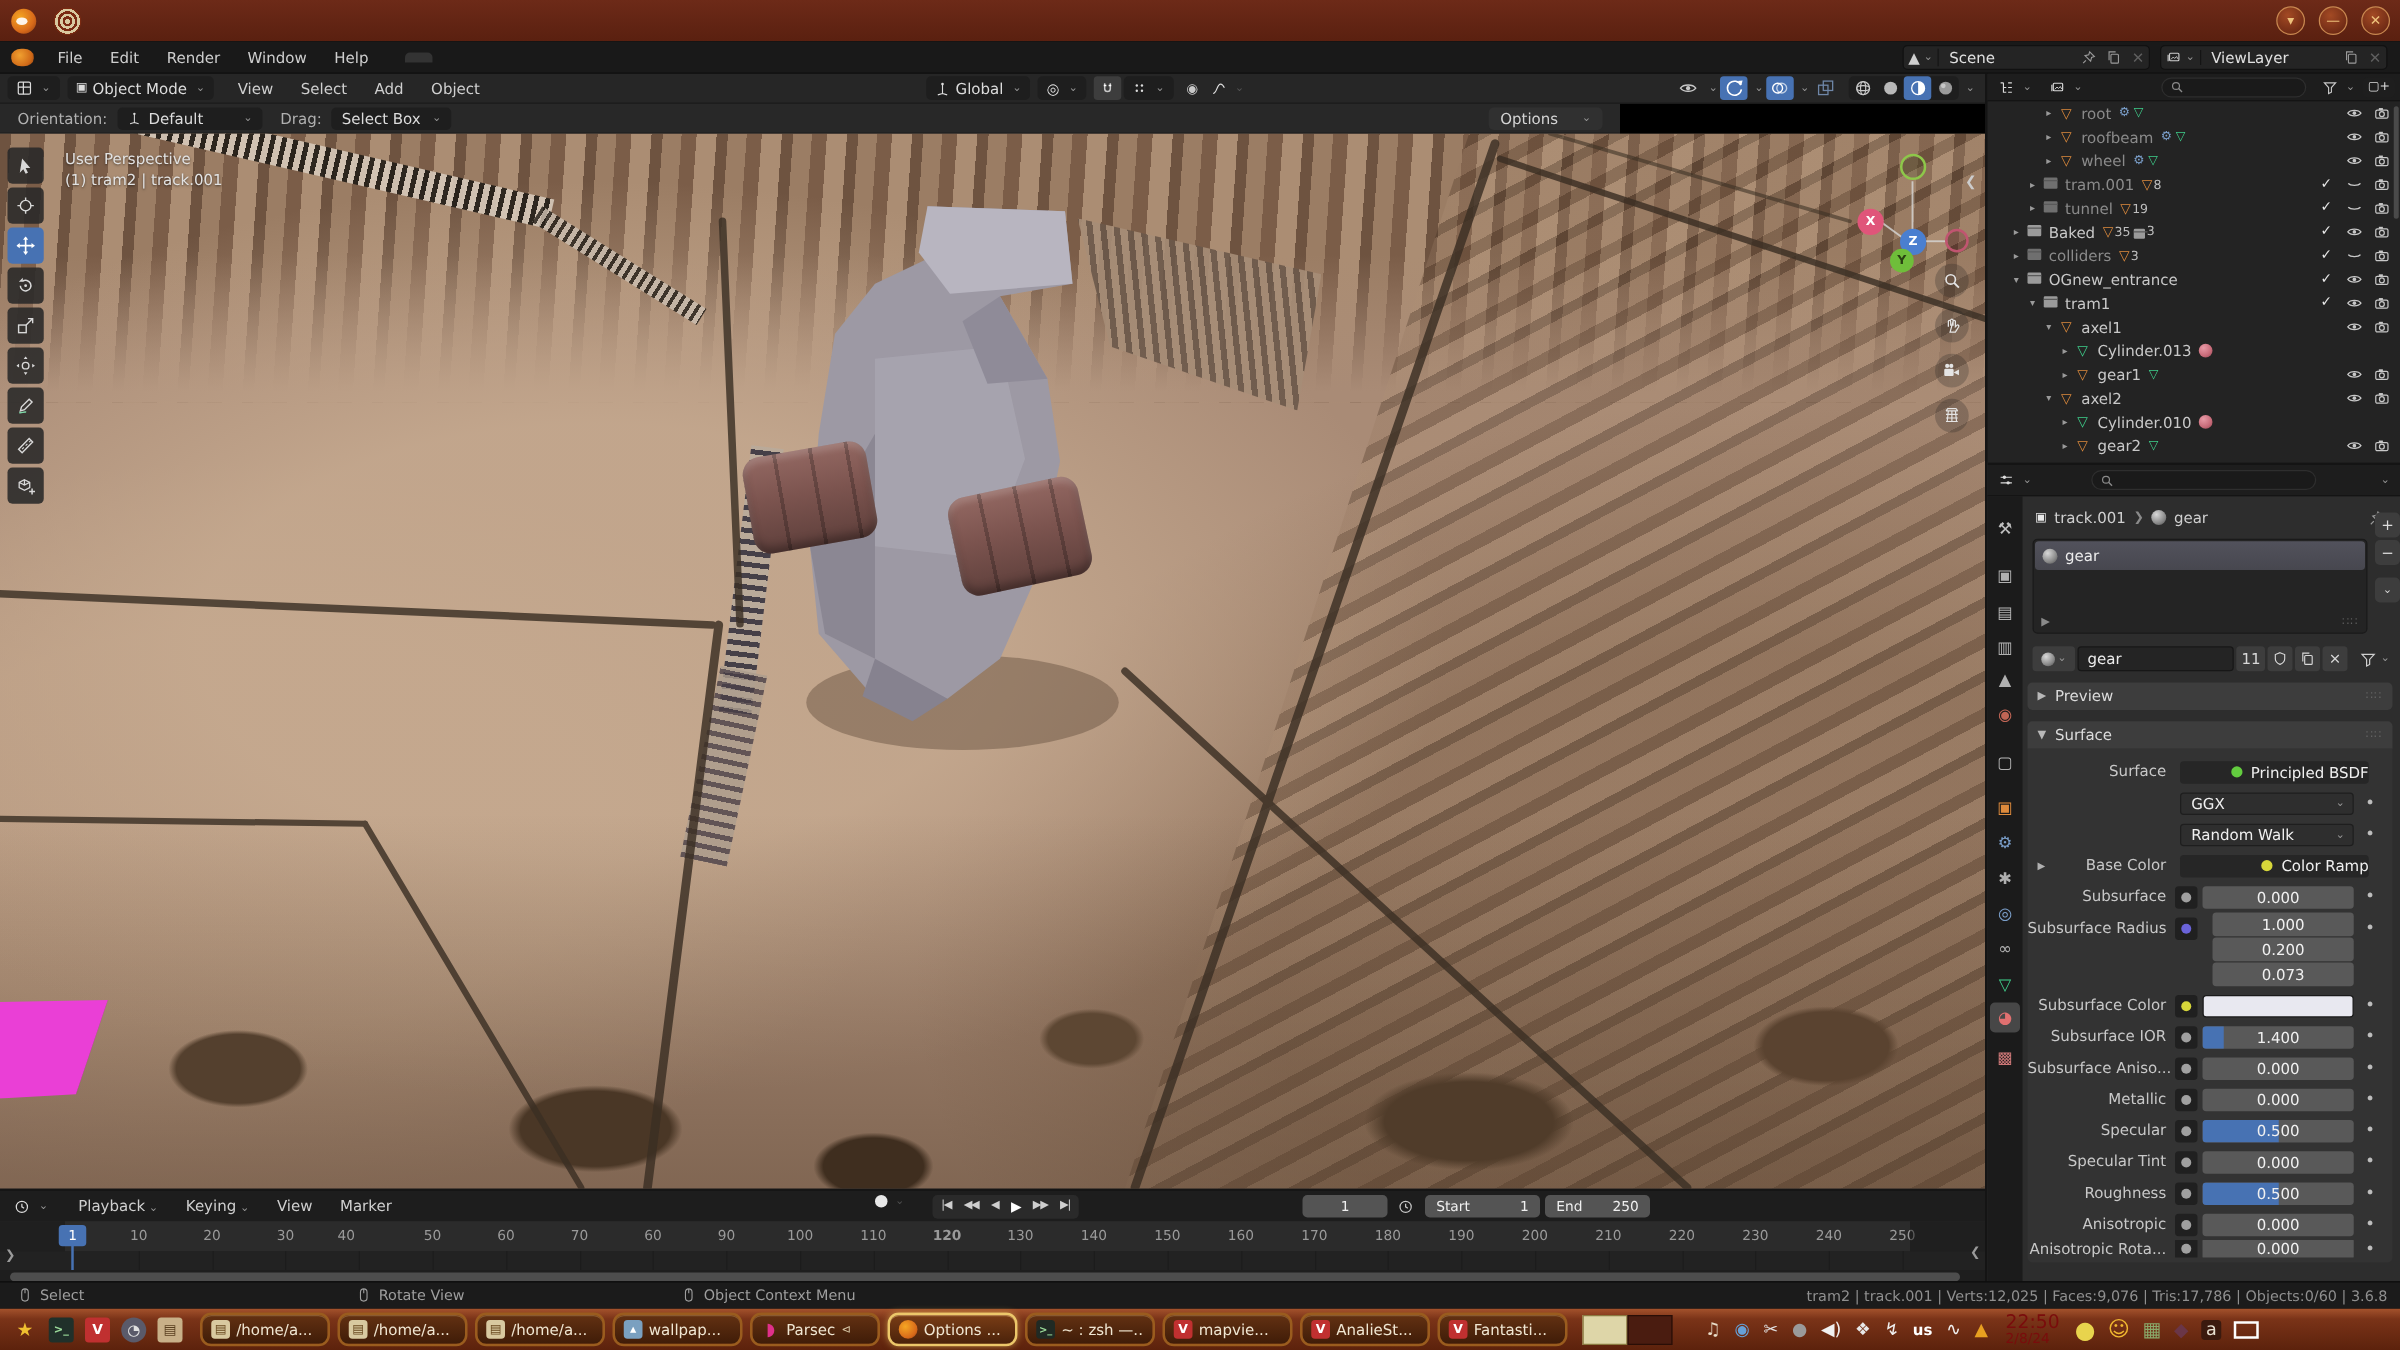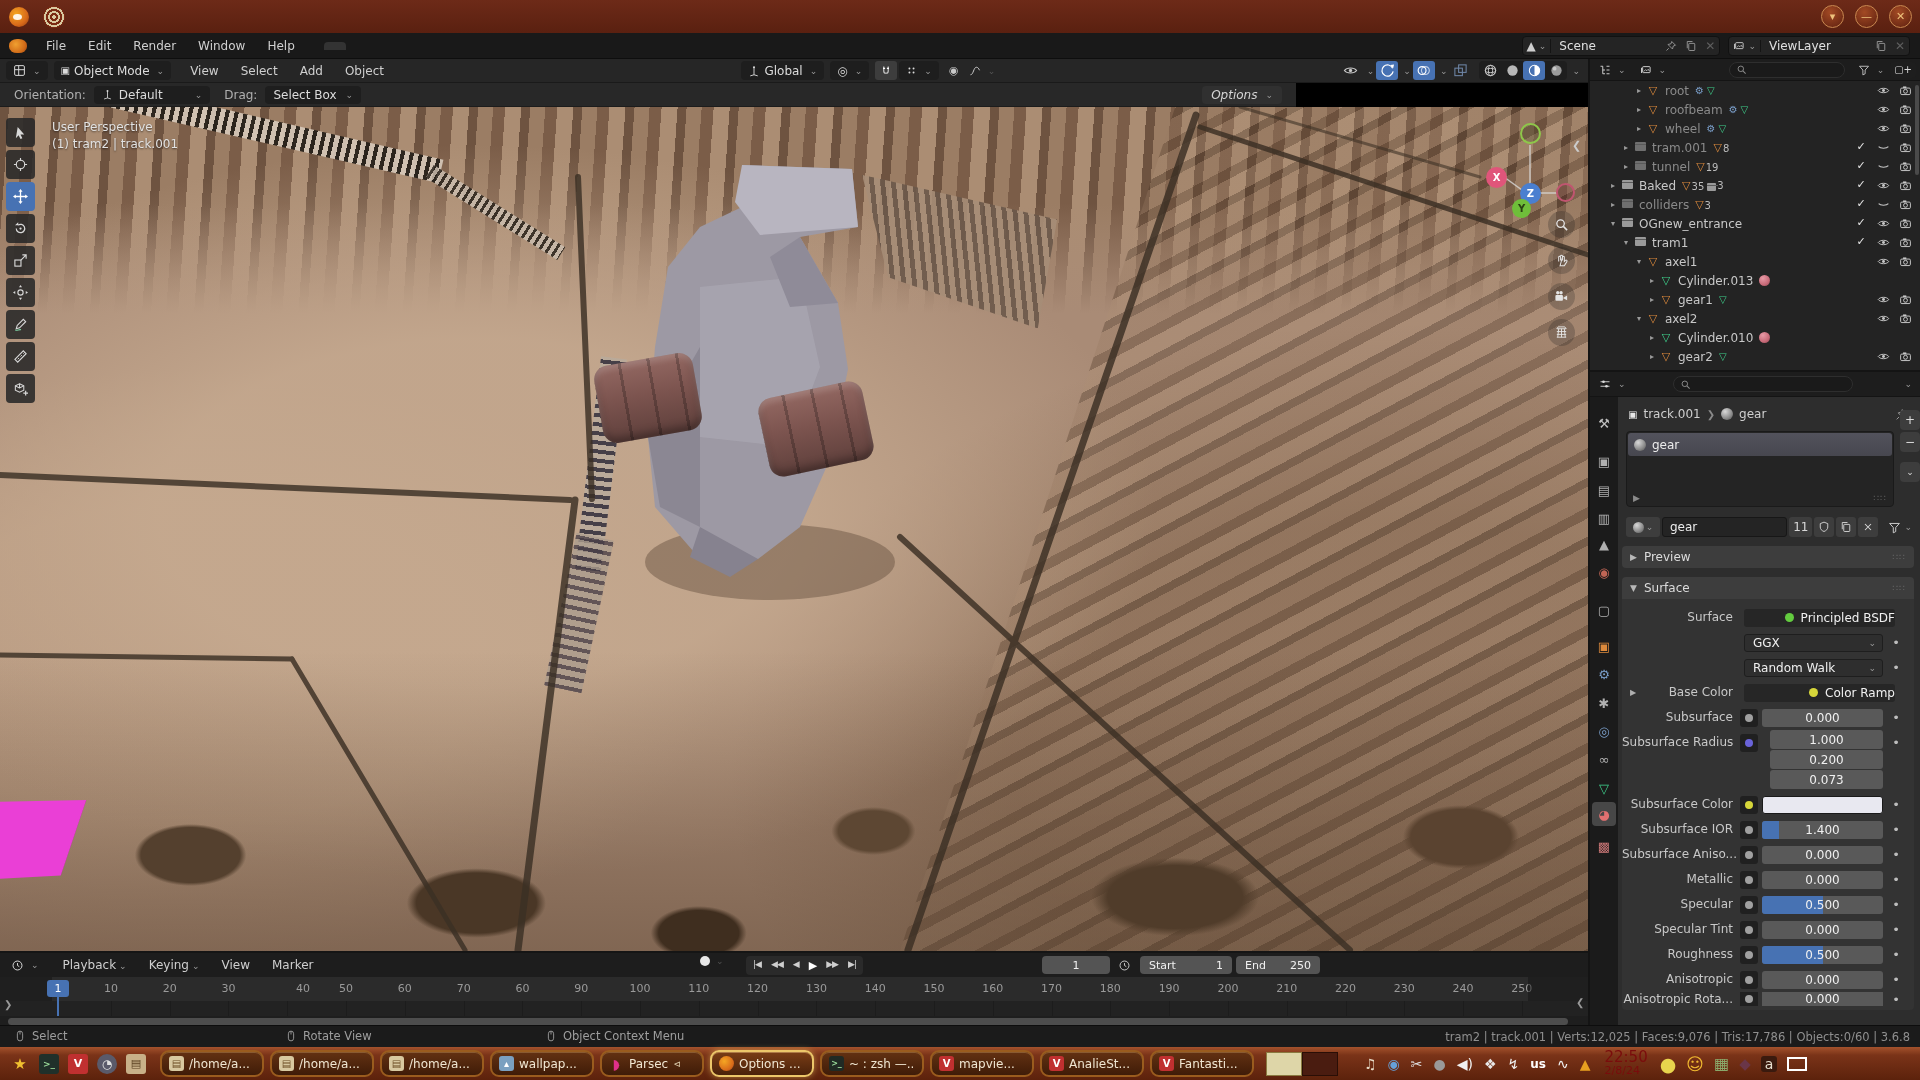--- a/index.html
+++ b/index.html
@@ -51,22 +51,22 @@
   .tgl { width:22px; height:19px; border-radius:3px; display:flex; align-items:center;
     justify-content:center; color:#c8c8c8; }
   .tgl.on { background:#4772b3; color:#fff; }
   .sph-group { display:flex; background:#1e1e1e; border-radius:4px; margin-left:6px; }
 
   #vp-tools { position:absolute; left:0; top:83px; width:1296px; height:24px;
     background:rgba(42,42,42,.96); display:flex; align-items:center; border-bottom:1px solid #1c1c1c; }
   #vp-tools .lbl { color:#b0b0b0; margin-left:14px; }
   .mini-select { display:flex; align-items:center; gap:6px; background:#1e1e1e; border-radius:4px;
     height:18px; padding:0 8px; margin-left:8px; color:#dcdcdc; }
-  #vpt-options { margin-left:auto; margin-right:14px; display:flex; align-items:center; gap:5px;
-    background:#303030; border-radius:4px; height:18px; padding:0 9px;font-style:italic; }
+  #vpt-options { margin-left:auto; margin-right:14px; display:flex; align-items:center; gap:16px;
+    background:#303030; border-radius:4px; height:18px; padding:0 9px; }
 
   
   #viewport { position:absolute; left:0; top:107px; width:1588px; height:844px; overflow:hidden;
     background:#a98b76; }
   .sc-top { position:absolute; left:0; top:0; width:1588px; height:215px;
     background:repeating-linear-gradient(94deg,#6e5340 0 9px,#9b7d64 9px 24px,#7b5d48 24px 36px,#ab8d73 36px 52px); }
   .sc-top::after { content:""; position:absolute; inset:0;
     background:linear-gradient(to bottom, rgba(169,139,118,0) 45%, #a98b76 96%); }
   .sc-soft { position:absolute; inset:0; background:
     radial-gradient(1000px 540px at 30% 48%, rgba(198,170,144,.85) 0 32%, transparent 68%),
@@ -794,29 +794,29 @@
     <span id="tl-end" class="fld-gray">
       <span>End</span>
       <span>250</span>
       </span>
   </div>
   <div id="tl-ruler">
     <div id="tl-ticks">
         <span class="tick" style="left: 110.911px;">10</span>
         <span class="tick" style="left: 169.701px;">20</span>
         <span class="tick" style="left: 228.491px;">30</span>
-        <span class="tick" style="left: 303px;">40</span>
+        <span class="tick" style="left: 277px;">40</span>
         <span class="tick" style="left: 346.071px;">50</span>
         <span class="tick" style="left: 404.861px;">60</span>
         <span class="tick" style="left: 463.651px;">70</span>
         <span class="tick" style="left: 522.441px;">60</span>
         <span class="tick" style="left: 581.231px;">90</span>
         <span class="tick" style="left: 640.021px;">100</span>
         <span class="tick" style="left: 698.811px;">110</span>
-        <span class="tick" style="left: 757.601px;">120</span>
+        <span class="tick" style="left: 757.601px; font-weight: bold;">120</span>
         <span class="tick" style="left: 816.391px;">130</span>
         <span class="tick" style="left: 875.181px;">140</span>
         <span class="tick" style="left: 933.971px;">150</span>
         <span class="tick" style="left: 992.761px;">160</span>
         <span class="tick" style="left: 1051.55px;">170</span>
         <span class="tick" style="left: 1110.34px;">180</span>
         <span class="tick" style="left: 1169.13px;">190</span>
         <span class="tick" style="left: 1227.92px;">200</span>
         <span class="tick" style="left: 1286.71px;">210</span>
         <span class="tick" style="left: 1345.5px;">220</span>

